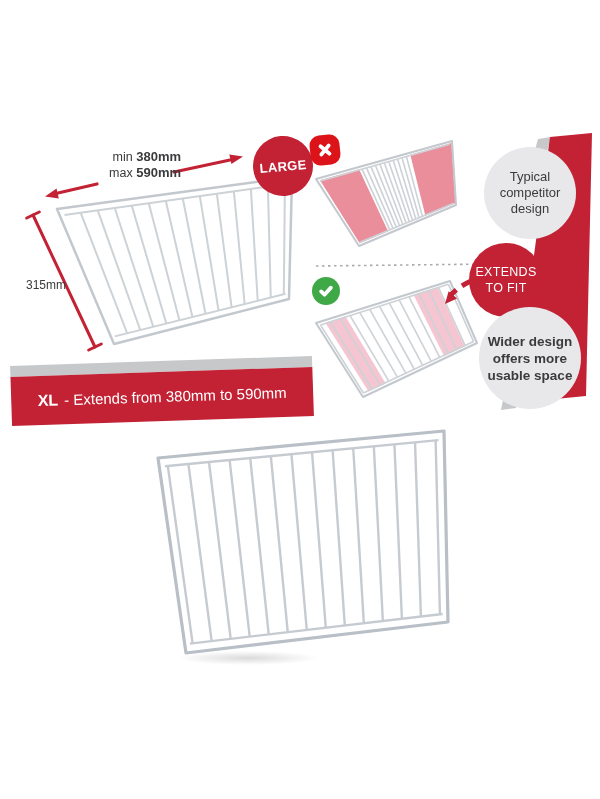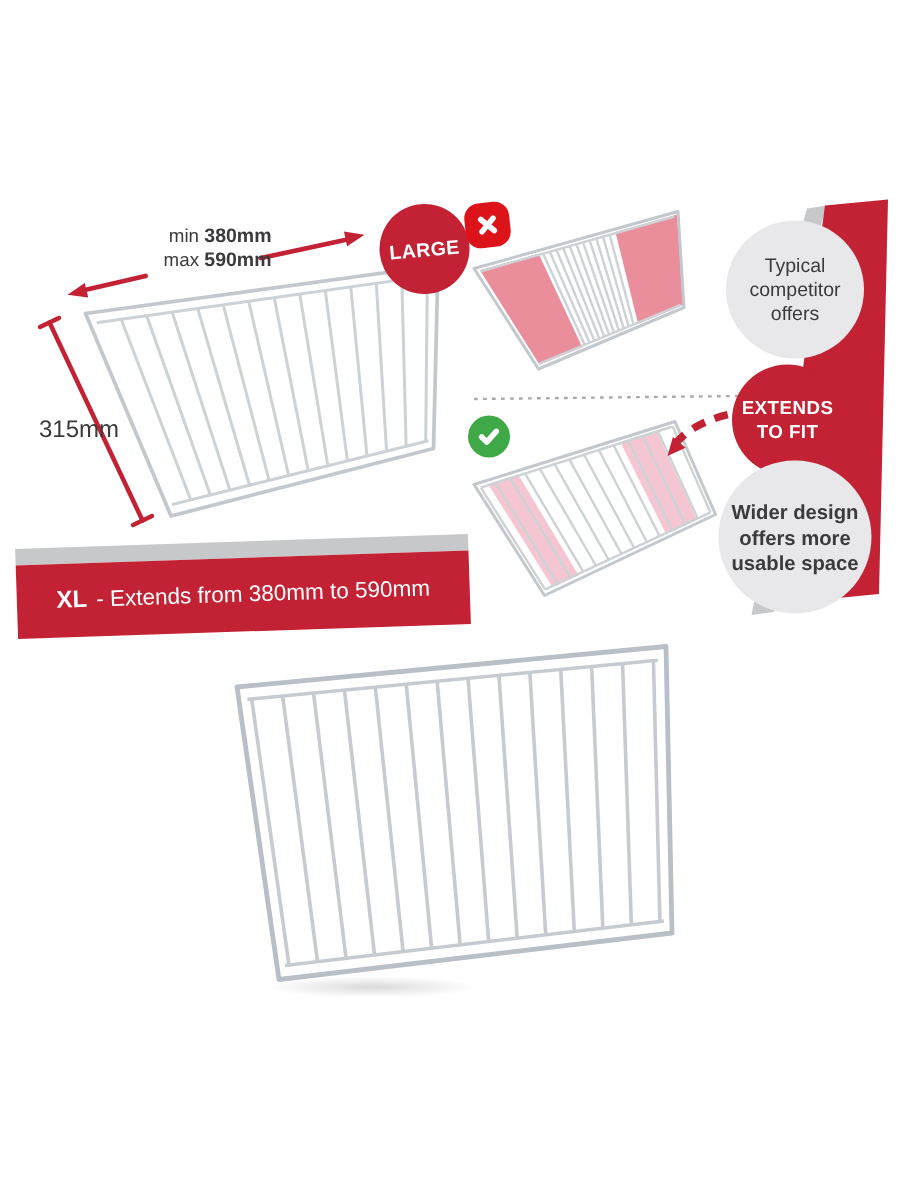--- a/index.html
+++ b/index.html
@@ -15,29 +15,29 @@
   .red-stroke{stroke:var(--brand-red);}
   .red-fill{fill:var(--brand-red);}
   .gray-fill{fill:var(--ribbon-gray);}
 
   .rack-shadow{position:absolute;left:148px;top:648px;width:200px;height:20px;
     background:radial-gradient(ellipse 50% 50% at 50% 50%, rgba(50,50,60,.18), rgba(50,50,60,0) 70%);}
 
   .dim-widths{position:absolute;left:93px;top:149px;width:88px;text-align:right;
     font-size:12.5px;line-height:15px;}
   .dim-widths b{font-size:13px;}
-  .dim-depth{position:absolute;left:26px;top:278px;font-size:16px;}
+  .dim-depth{position:absolute;left:26px;top:278px;font-size:12px;}
 
   .circle{position:absolute;border-radius:50%;display:flex;align-items:center;
     justify-content:center;text-align:center;}
   .c1{left:484px;top:147px;width:92px;height:92px;background:var(--circle-gray);
       font-size:13px;line-height:16px;}
   .c1 span{width:80px;display:block;}
-  .c2{left:488px;top:243px;width:74px;height:74px;background:var(--brand-red);
-      color:#fff;font-weight:bold;font-size:12.5px;line-height:16px;letter-spacing:.3px;}
+  .c2{left:469px;top:243px;width:74px;height:74px;background:var(--brand-red);
+      color:#fff;font-weight:normal;font-size:12.5px;line-height:16px;letter-spacing:.3px;}
   .c2 span{width:62px;display:block;}
   .c3{left:479px;top:307px;width:102px;height:102px;background:var(--circle-gray);
       font-size:13.5px;line-height:17px;font-weight:bold;}
   .c3 span{width:92px;display:block;}
 
   .badge-large{position:absolute;left:253px;top:136px;width:60px;height:60px;border-radius:50%;
     background:var(--brand-red);color:#fff;font-weight:bold;font-size:13px;letter-spacing:.3px;
     display:flex;align-items:center;justify-content:center;transform:rotate(-5deg);}
   .badge-x{position:absolute;left:310px;top:135px;width:30px;height:30px;border-radius:10px;
     background:var(--bright-red);display:flex;align-items:center;justify-content:center;
@@ -187,21 +187,21 @@
     </svg>
   </div>
 
   <div class="badge-check">
     <svg width="18" height="18" viewBox="0 0 24 24">
       <path d="M5.5 12.5 L10 17 L18.5 7.5" stroke="#fff" stroke-width="5" stroke-linecap="round" stroke-linejoin="round" fill="none"></path>
     </svg>
   </div>
 
   <div class="circle c1">
-      <span>Typical competitor offers</span>
+      <span>Typical competitor design</span>
     </div>
   <div class="circle c2">
       <span>EXTENDS TO FIT</span>
     </div>
   <div class="circle c3">
       <span>Wider design offers more usable space</span>
     </div>
 
   <div class="banner">
     <div class="banner-gray"></div>

